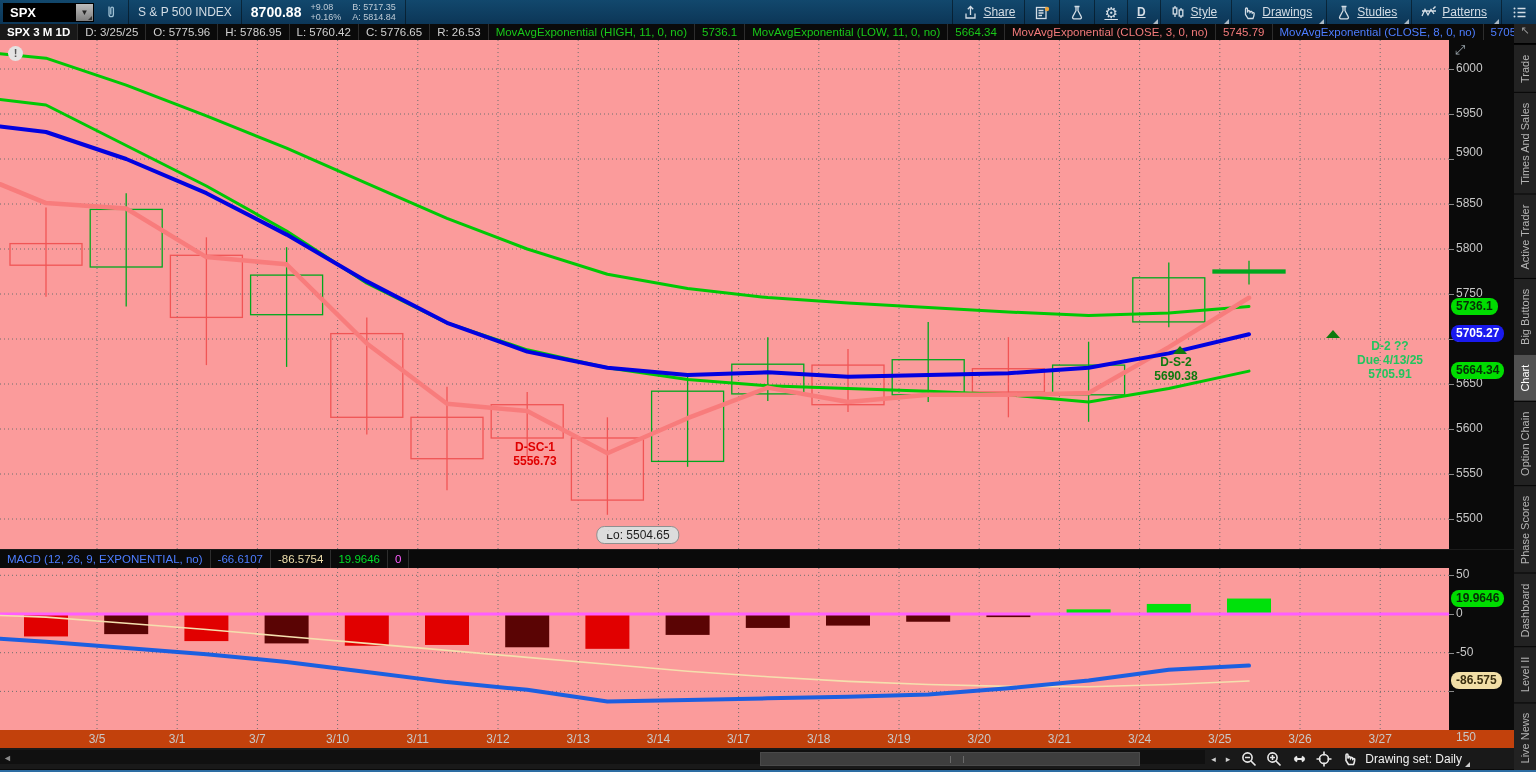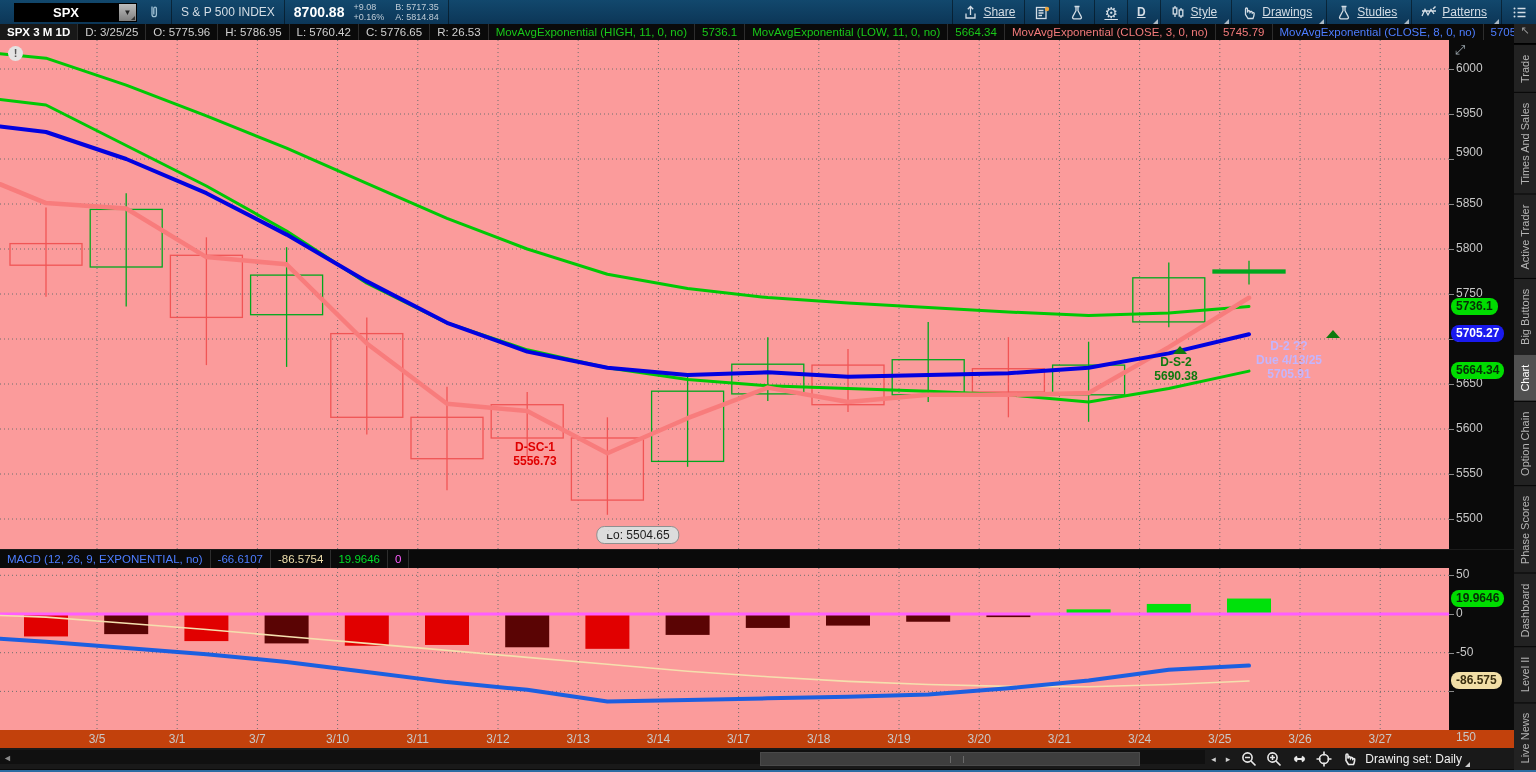--- a/index.html
+++ b/index.html
@@ -3,21 +3,21 @@
 <meta charset="utf-8">
 <style>
   * { box-sizing: border-box; margin: 0; padding: 0; }
   html,body { width:1536px; height:772px; overflow:hidden; background:#000; }
   body { font-family:"Liberation Sans", sans-serif; }
   #app { position:relative; width:1536px; height:772px; background:#000; }
 
   
   .header { height:24px; background:linear-gradient(#12486d,#0c3657); display:flex; align-items:center; color:#d4dde5; font-size:12px; }
   .hsep { width:1px; height:24px; background:rgba(0,0,0,.45); flex:none; }
-  .sym-box { display:flex; align-items:center; height:19px; margin-left:14px; background:#000; border:1px solid #000;padding-left:32px; }
+  .sym-box { display:flex; align-items:center; height:19px; margin-left:3px; background:#000; border:1px solid #000; }
   .sym-text { color:#fff; font-weight:bold; font-size:13px; width:72px; padding-left:6px; }
   .sym-dd { width:17px; height:17px; background:linear-gradient(#bdbdbd,#7e7e7e); display:flex; align-items:center; justify-content:center; color:#222; font-size:8px; position:relative; }
   .sym-dd::after { content:''; position:absolute; bottom:1px; right:1px; border-style:solid; border-width:0 0 4px 4px; border-color:transparent transparent #333 transparent; }
   .hitem { display:flex; align-items:center; gap:5px; padding:4px 9px; height:28px; position:relative; white-space:nowrap; }
   .hbtn { cursor:default;text-decoration:underline; }
   .hbtn .corner::after { content:''; position:absolute; bottom:2px; right:2px; border-style:solid; border-width:0 0 5px 5px; border-color:transparent transparent #a9b8c4 transparent; }
   .big-price { font-size:14px; font-weight:bold; color:#fff; }
   .stack { display:flex; flex-direction:column; justify-content:center; font-size:9px; line-height:10px; color:#bfccd7; }
   .hicon { display:inline-flex; width:16px; height:16px; align-items:center; justify-content:center; flex:none; }
   .hicon svg { stroke:#d4dde5; fill:none; stroke-width:1.3; }
@@ -320,21 +320,21 @@
         </div>
       <div id="price-annotations">
           <div class="ann" style="left: 535px; top: 400px; color: rgb(224, 0, 0);">
             <div>D-SC-1</div>
             <div>5556.73</div>
           </div>
           <div class="ann" style="left: 1176px; top: 315px; color: rgb(15, 122, 15);">
             <div>D-S-2</div>
             <div>5690.38</div>
           </div>
-          <div class="ann" style="left: 1289px; top: 299px; color: #c4b5fd;">
+          <div class="ann" style="left: 1390px; top: 299px; color: #22c55e;">
             <div>D-2 ??</div>
             <div>Due 4/13/25</div>
             <div>5705.91</div>
           </div>
           <div class="lo-tip" style="left: 638px; top: 486px;">Lo: 5504.65</div>
         </div>
       <div class="info-circle">!</div>
       <div class="fit-icon">⤢</div>
     </div>
 

